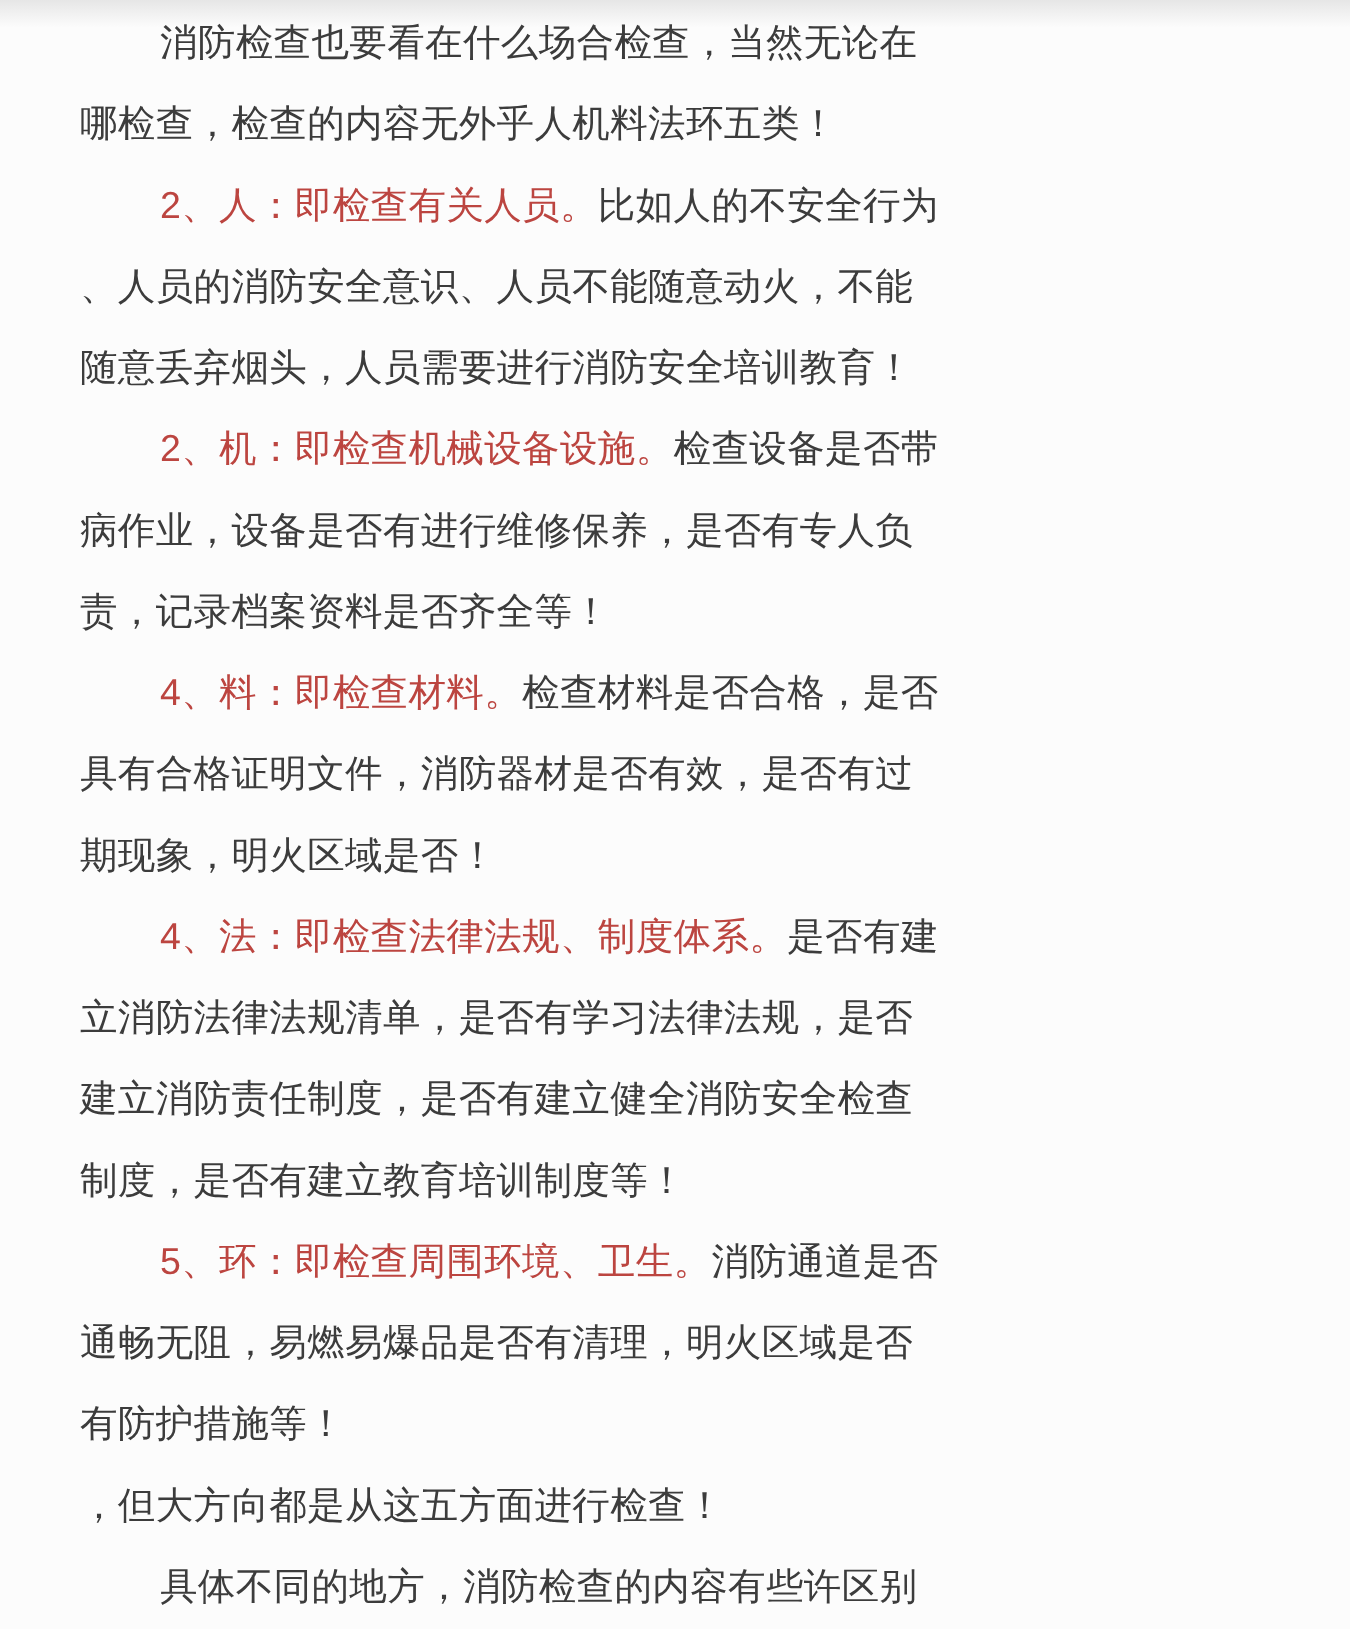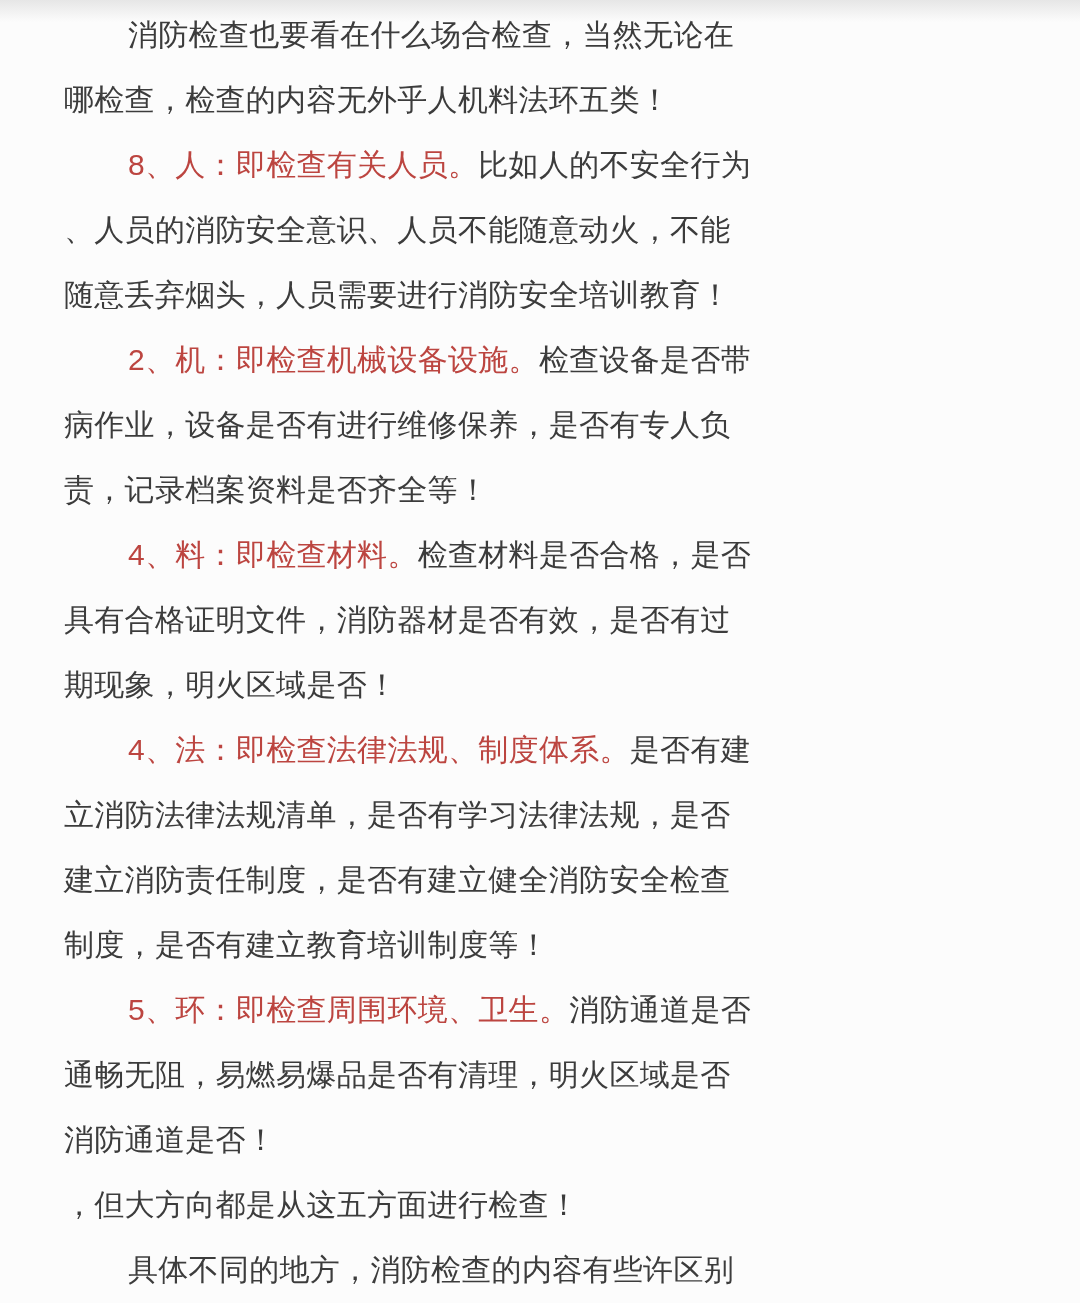--- a/index.html
+++ b/index.html
@@ -46,32 +46,32 @@
 </style>
 </head>
 <body style="background: rgb(252, 252, 252);">
 
 <div class="top-fade"></div>
 
 <main class="article">
   <section id="article-body">
       <div class="line indent"><span class="run">消防检查也要看在什么场合检查，当然无论在</span></div>
       <div class="line"><span class="run">哪检查，检查的内容无外乎人机料法环五类！</span></div>
-      <div class="line indent"><span class="run red">8、人：即检查有关人员。</span><span class="run">比如人的不安全行为</span></div>
+      <div class="line indent"><span class="run red">2、人：即检查有关人员。</span><span class="run">比如人的不安全行为</span></div>
       <div class="line"><span class="run">、人员的消防安全意识、人员不能随意动火，不能</span></div>
       <div class="line"><span class="run">随意丢弃烟头，人员需要进行消防安全培训教育！</span></div>
       <div class="line indent"><span class="run red">2、机：即检查机械设备设施。</span><span class="run">检查设备是否带</span></div>
       <div class="line"><span class="run">病作业，设备是否有进行维修保养，是否有专人负</span></div>
       <div class="line"><span class="run">责，记录档案资料是否齐全等！</span></div>
       <div class="line indent"><span class="run red">4、料：即检查材料。</span><span class="run">检查材料是否合格，是否</span></div>
       <div class="line"><span class="run">具有合格证明文件，消防器材是否有效，是否有过</span></div>
       <div class="line"><span class="run">期现象，明火区域是否！</span></div>
       <div class="line indent"><span class="run red">4、法：即检查法律法规、制度体系。</span><span class="run">是否有建</span></div>
       <div class="line"><span class="run">立消防法律法规清单，是否有学习法律法规，是否</span></div>
       <div class="line"><span class="run">建立消防责任制度，是否有建立健全消防安全检查</span></div>
       <div class="line"><span class="run">制度，是否有建立教育培训制度等！</span></div>
       <div class="line indent"><span class="run red">5、环：即检查周围环境、卫生。</span><span class="run">消防通道是否</span></div>
       <div class="line"><span class="run">通畅无阻，易燃易爆品是否有清理，明火区域是否</span></div>
-      <div class="line"><span class="run">消防通道是否！</span></div>
+      <div class="line"><span class="run">有防护措施等！</span></div>
       <div class="line"><span class="run">，但大方向都是从这五方面进行检查！</span></div>
       <div class="line indent"><span class="run">具体不同的地方，消防检查的内容有些许区别</span></div>
     </section>
 </main>
 
 </body></html>

